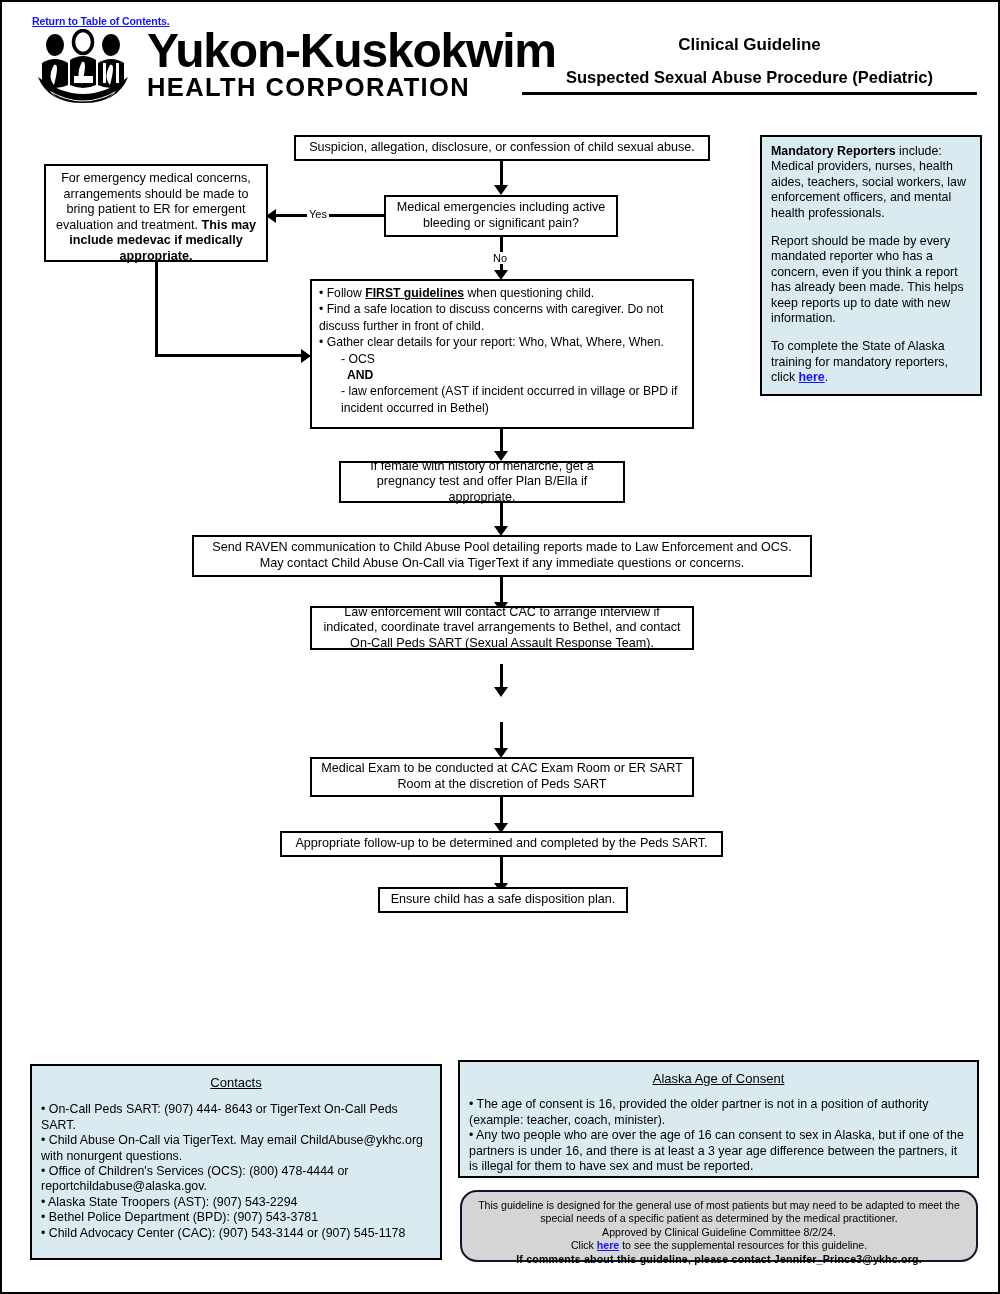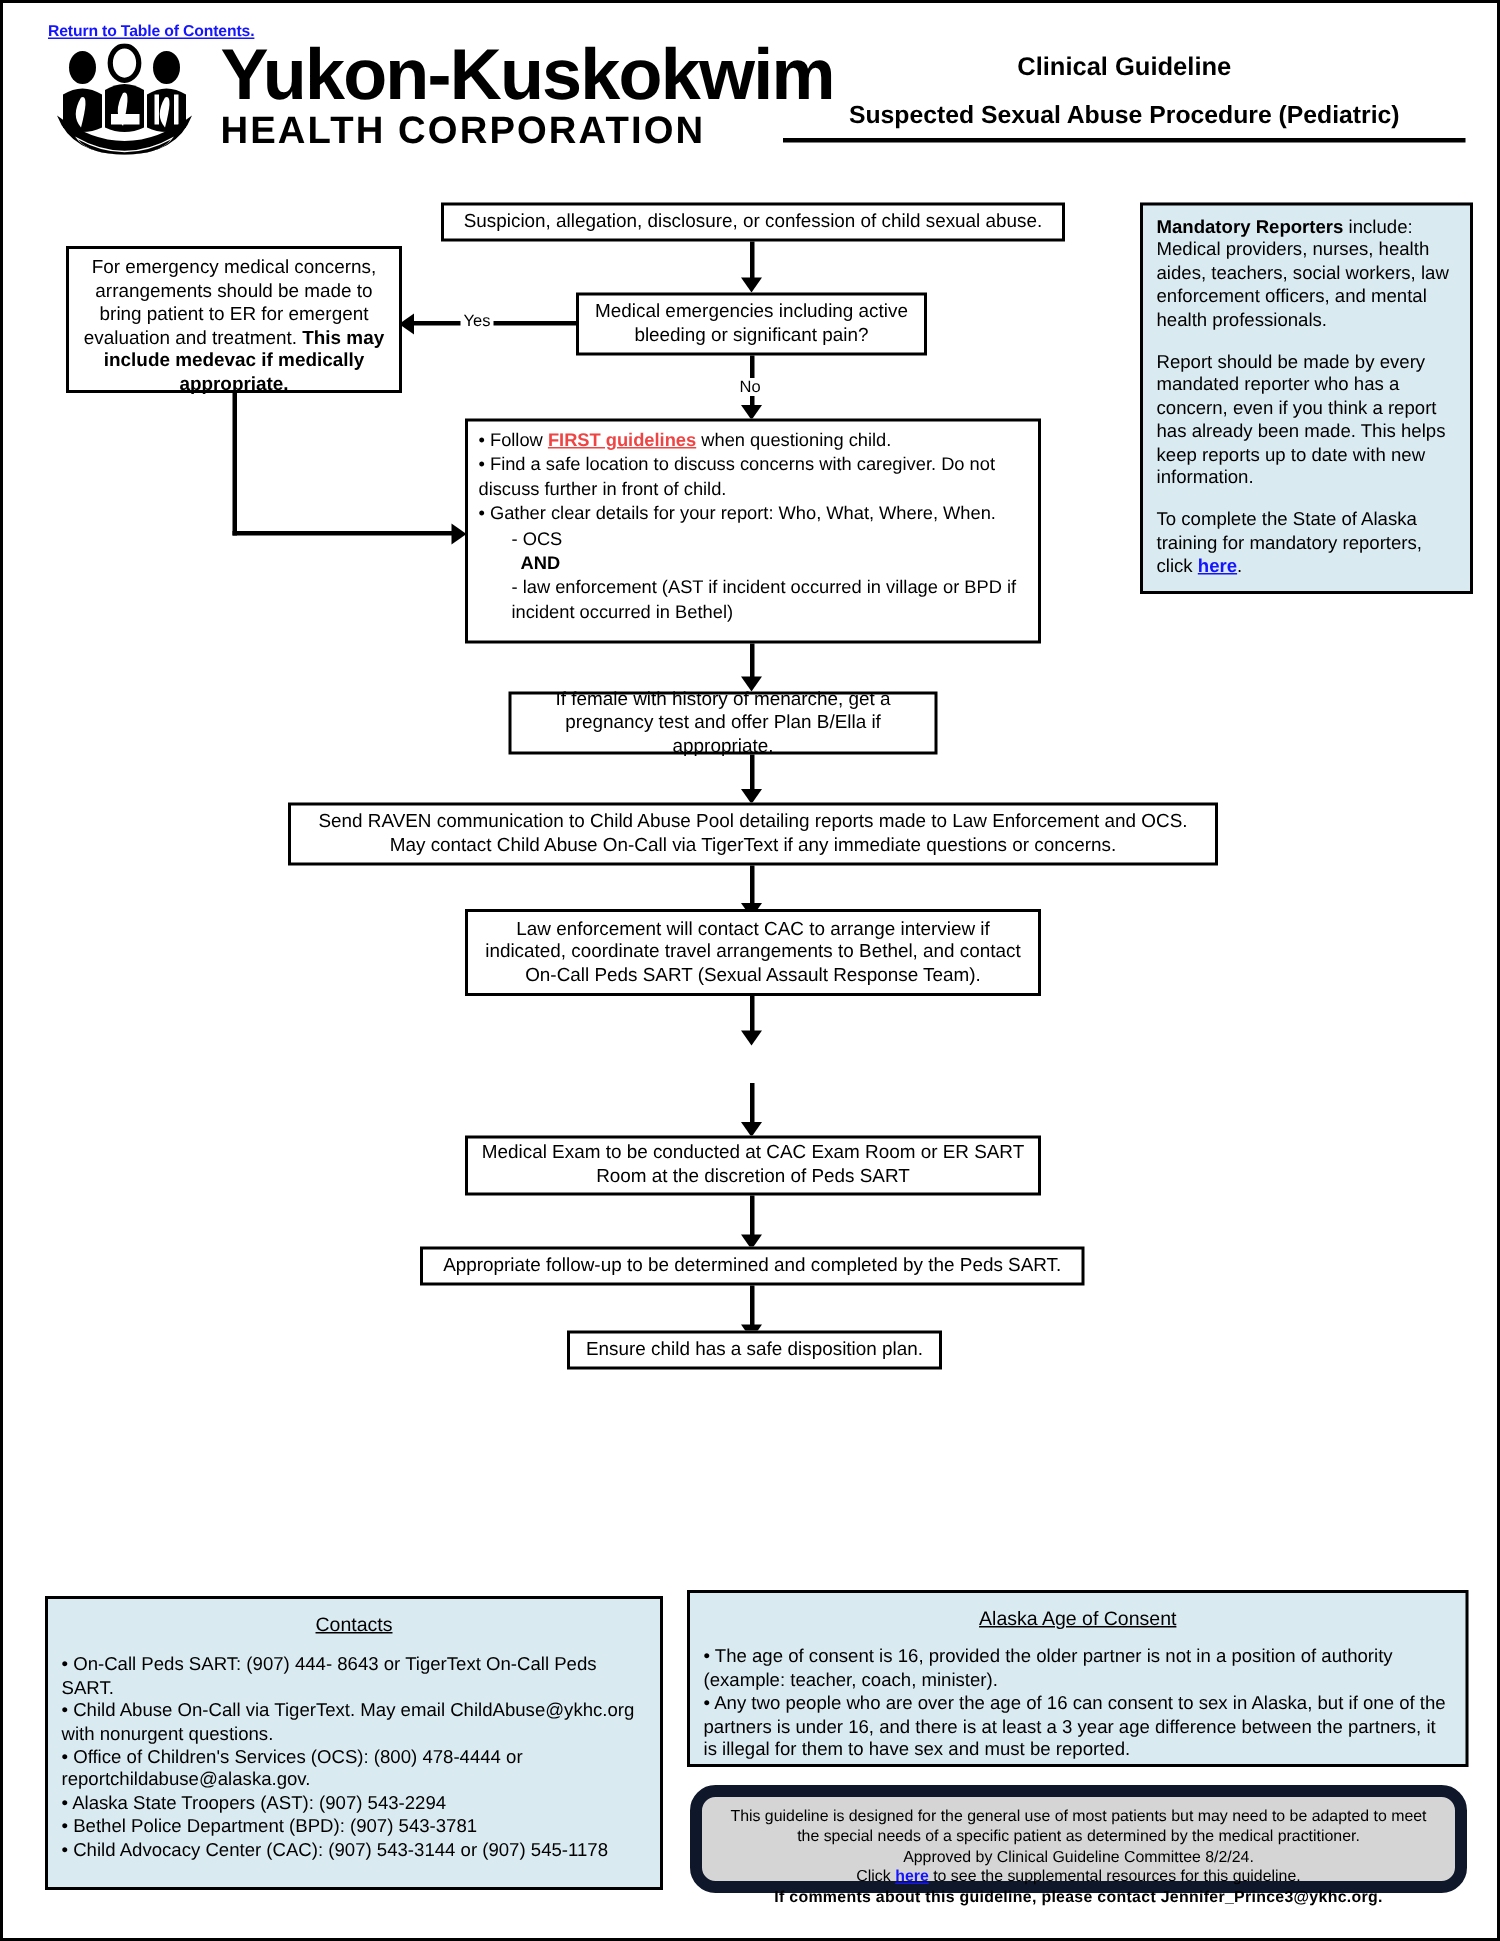--- a/index.html
+++ b/index.html
@@ -98,21 +98,21 @@
     padding: 3px 6px;
   }
   .fbox.left-align {
     text-align: left;
     display: block;
     padding: 4px 7px;
   }
   .fbox b { font-weight: bold; }
 
   .link {
-    color: #ef4444;
+    color: #000000;
     text-decoration: underline;
     font-weight: bold;
     cursor: pointer;
   }
   .link-norm {
     color: #1414ff;
     text-decoration: underline;
     font-weight: bold;
     cursor: pointer;
   }
@@ -175,21 +175,21 @@
     font-size: 13px;
     margin: 2px 0 12px 0;
   }
   .panel-list { margin: 0; }
   .panel-list div { margin-bottom: 0px; }
 
   .disclaimer {
     position: absolute;
     box-sizing: border-box;
     background: #d5d5d5;
-    border: 8px solid #0f172a;
+    border: 2px solid #0f172a;
     border-radius: 17px;
     text-align: center;
     font-size: 10.6px;
     line-height: 13.4px;
     padding: 7px 12px;
   }
   .disclaimer .bold { font-weight: bold; letter-spacing: 0.2px;}
 </style>
 </head>
 <body>
@@ -274,21 +274,21 @@
   <div class="fbox" style="left:337px; top:459px; width:286px; height:42px;">If female with history of menarche, get a pregnancy test and offer Plan B/Ella if appropriate.</div>
 
   <div class="vline" style="left:498px; top:501px; height:25px;"></div>
   <div class="arrow-down" style="left:492px; top:524px;"></div>
 
   <div class="fbox" style="left:190px; top:533px; width:620px; height:42px;">Send RAVEN communication to Child Abuse Pool detailing reports made to Law Enforcement and OCS. May contact Child Abuse On-Call via TigerText if any immediate questions or concerns.</div>
 
   <div class="vline" style="left:498px; top:575px; height:27px;"></div>
   <div class="arrow-down" style="left:492px; top:600px;"></div>
 
-  <div class="fbox" style="left:308px; top:604px; width:384px; height:58px;">Law enforcement will contact CAC to arrange interview if indicated, coordinate travel arrangements to Bethel, and contact On-Call Peds SART (Sexual Assault Response Team).</div>
+  <div class="fbox" style="left:308px; top:604px; width:384px; height:44px;">Law enforcement will contact CAC to arrange interview if indicated, coordinate travel arrangements to Bethel, and contact On-Call Peds SART (Sexual Assault Response Team).</div>
 
   <div class="vline" style="left:498px; top:662px; height:25px;"></div>
   <div class="arrow-down" style="left:492px; top:685px;"></div>
 
 
   <div class="vline" style="left:498px; top:720px; height:28px;"></div>
   <div class="arrow-down" style="left:492px; top:746px;"></div>
 
   <div class="fbox" style="left:308px; top:755px; width:384px; height:40px;">Medical Exam to be conducted at CAC Exam Room or ER SART Room at the discretion of Peds SART</div>
 

